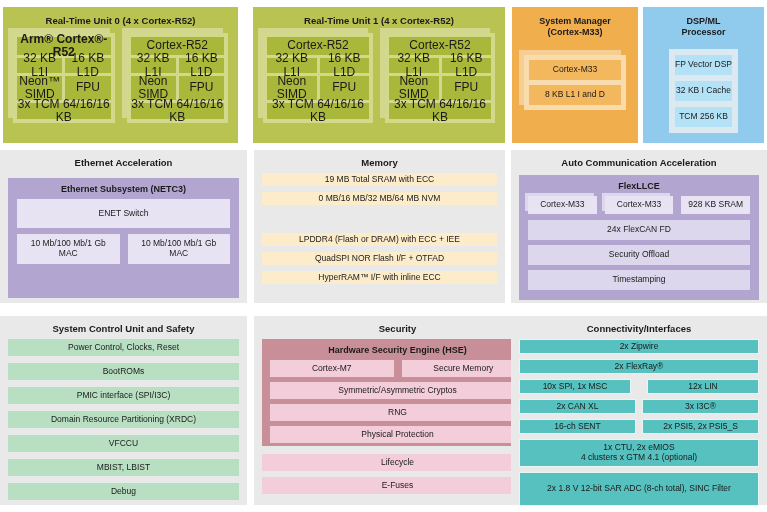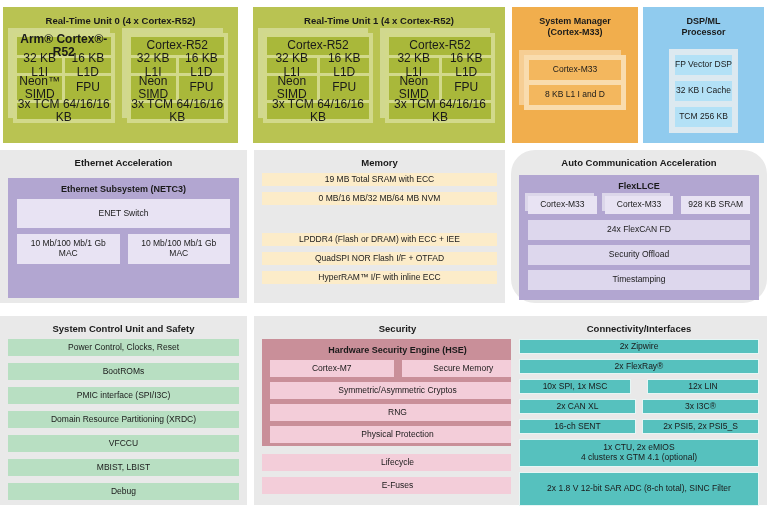--- a/index.html
+++ b/index.html
@@ -162,21 +162,21 @@
   <div class="flex-col" style="gap:6px;">
     <div class="cream row">19 MB Total SRAM with ECC</div>
     <div class="cream row">0 MB/16 MB/32 MB/64 MB NVM</div>
     <div style="height:16px;"></div>
     <div class="cream row">LPDDR4 (Flash or DRAM) with ECC + IEE</div>
     <div class="cream row">QuadSPI NOR Flash I/F + OTFAD</div>
     <div class="cream row">HyperRAM™ I/F with inline ECC</div>
   </div>
 </div>
 
-<div class="abs sec" style="left:511px;top:150px;width:256px;height:153px;border-radius:24px;">
+<div class="abs sec" style="left:511px;top:150px;width:256px;height:153px;">
   <div class="sec-title">Auto Communication Acceleration</div>
   <div class="purple-box" style="margin:2px 8px 0;height:125px;">
     <div class="purple-title">FlexLLCE</div>
     <div class="pair" style="margin-bottom:6px;">
       <div class="card-wrap">
         <div class="stack-layer" style="left:-3px;top:-3px;background:rgba(255,255,255,0.55);"></div>
         <div class="pcell row" style="position:relative;height:18px;">Cortex-M33</div>
       </div>
       <div class="card-wrap">
         <div class="stack-layer" style="left:-3px;top:-3px;background:rgba(255,255,255,0.55);"></div>

